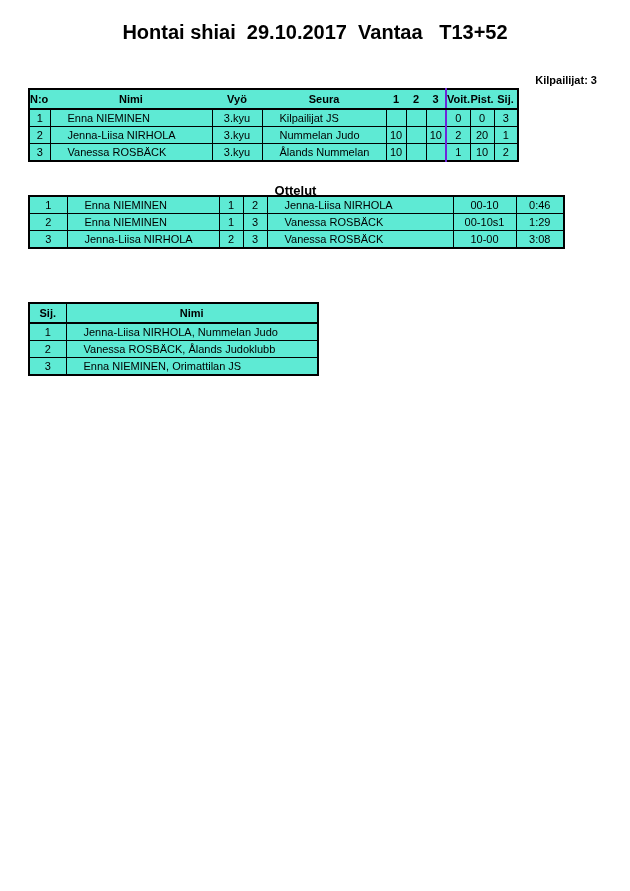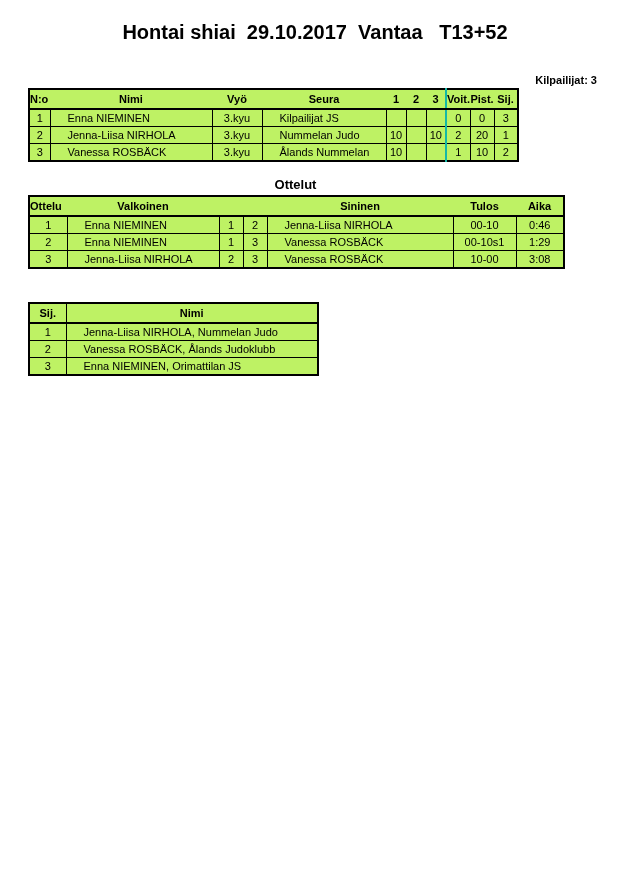--- a/index.html
+++ b/index.html
@@ -30,30 +30,30 @@
     font-weight: bold;
     margin-top: 24px;
   }
   .sec-heading {
     position: absolute;
     font-size: 13px;
     font-weight: bold;
     text-align: center;
   }
   #h-kilpailijat { top: 64px;  left: 28px; width: 417px; }
-  #h-ottelut     { top: 177px; left: 28px; width: 535px; }
+  #h-ottelut     { top: 183px; left: 28px; width: 535px; }
   #h-tulokset    { top: 284px; left: 28px; width: 289px; margin-top: 40px; }
 
   table {
     position: absolute;
     border-collapse: collapse;
     table-layout: fixed;
     border: 2px solid #000;
     font-size: 11px;
-    background: #bef264;
+    background: #5eead4;
   }
   #t-kilpailijat { top: 88px;  left: 28px; }
   #t-ottelut     { top: 195px; left: 28px; }
   #t-tulokset    { top: 302px; left: 28px; }
 
   th {
     font-weight: bold;
     font-size: 11px;
     border-bottom: 2px solid #000;
     height: 18px;
@@ -63,21 +63,21 @@
     overflow: hidden;
   }
   td {
     border: 1px solid #000;
     height: 16px;
     padding: 0 2px;
     text-align: center;
     white-space: nowrap;
     overflow: hidden;
   }
-  .thickL { border-left: 2px solid #14b8a6; }
+  .thickL { border-left: 2px solid #6d28d9; }
   .hdivR  { border-right: 1px solid #000; }
   .alignL { text-align: left; padding-left: 17px; }
   .hleft  { text-align: left; padding-left: 0; }
 </style>
 </head>
 <body>
 
 <div class="doc">
 
   <div class="title">Hontai shiai  29.10.2017  Vantaa   T13+52</div>
@@ -155,29 +155,20 @@
     <colgroup>
       <col style="width:38px">
         <col style="width:152px">
         <col style="width:24px">
         <col style="width:24px">
       <col style="width:186px">
         <col style="width:63px">
         <col style="width:48px">
     </colgroup>
     <tbody>
-        <tr>
-      <th class="hleft">Ottelu</th>
-      <th>Valkoinen</th>
-      <th></th>
-      <th></th>
-      <th>Sininen</th>
-      <th>Tulos</th>
-      <th>Aika</th>
-    </tr>
     <tr>
       <td>1</td>
       <td class="alignL">Enna NIEMINEN</td>
       <td>1</td>
       <td>2</td>
       <td class="alignL">Jenna-Liisa NIRHOLA</td>
       <td>00-10</td>
       <td>0:46</td>
     </tr>
     <tr>

